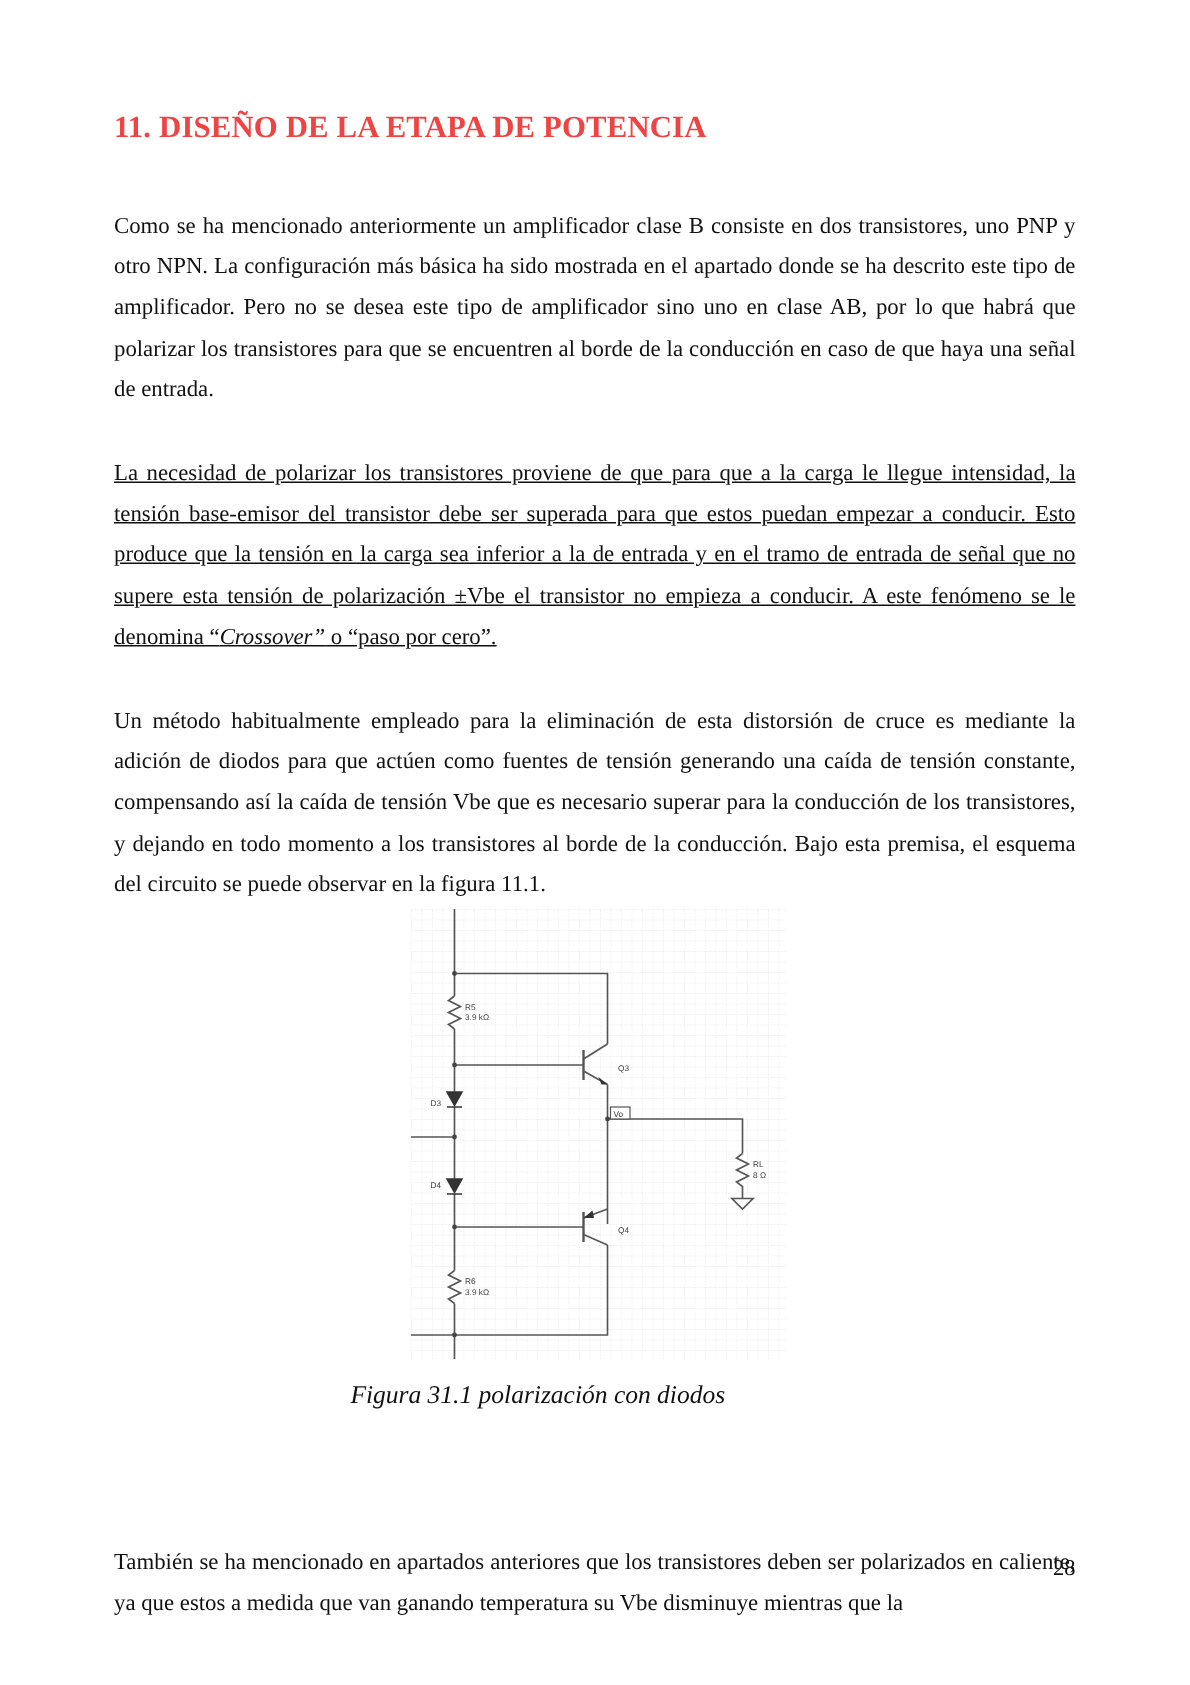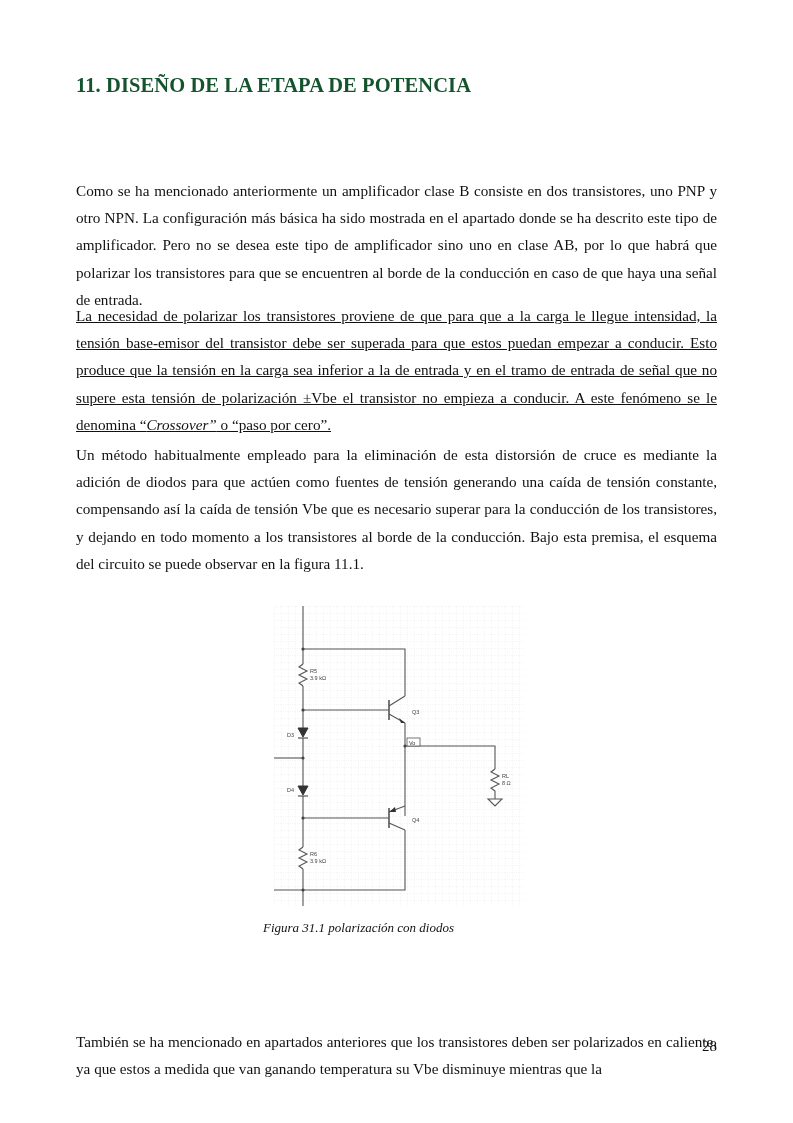--- a/index.html
+++ b/index.html
@@ -1,28 +1,28 @@
 <!DOCTYPE html>
 <html><head>
 <meta charset="utf-8">
 <style>
   html, body { margin: 0; padding: 0; background: #ffffff; }
   body { width: 793px; height: 1123px; position: relative; overflow: hidden;
          font-family: "Liberation Serif", "DejaVu Serif", serif; color: #111; }
   .heading { position: absolute; left: 76px; top: 74px; margin: 0;
-             font-size: 20.5px; font-weight: bold; color: #14532d; letter-spacing: 0.1px; }
+             font-size: 20.5px; font-weight: bold; color: #ef4444; letter-spacing: 0.1px; }
   .para { position: absolute; left: 76px; width: 641px; margin: 0;
           font-size: 15.2px; line-height: 27.2px; text-align: justify; }
-  .p1 { top: 137px; margin-top: 40px; }
+  .p1 { top: 137px; }
   .p2 { top: 302px; text-decoration: underline; }
-  .p3 { top: 441px; }
+  .p3 { top: 467px; }
   .p4 { top: 1028px; }
   .figure { position: absolute; left: 274px; top: 606px; width: 250px; height: 300px; }
   .caption { position: absolute; left: 0; width: 717px; top: 920px; text-align: center;
-             font-style: italic; font-size: 13px; }
+             font-style: italic; font-size: 17px; }
   .page-number { position: absolute; right: 76px; top: 1038px; font-size: 15px; }
   svg text { font-family: "Liberation Sans", "DejaVu Sans", sans-serif; }
 </style>
 </head>
 <body>
 
 <h1 class="heading">11. DISEÑO DE LA ETAPA DE POTENCIA</h1>
 
 <p class="para p1">Como se ha mencionado anteriormente un amplificador clase B consiste en dos transistores, uno PNP y otro NPN. La configuración más básica ha sido mostrada en el apartado donde se ha descrito este tipo de amplificador. Pero no se desea este tipo de amplificador sino uno en clase AB, por lo que habrá que polarizar los transistores para que se encuentren al borde de la conducción en caso de que haya una señal de entrada.</p>
 

